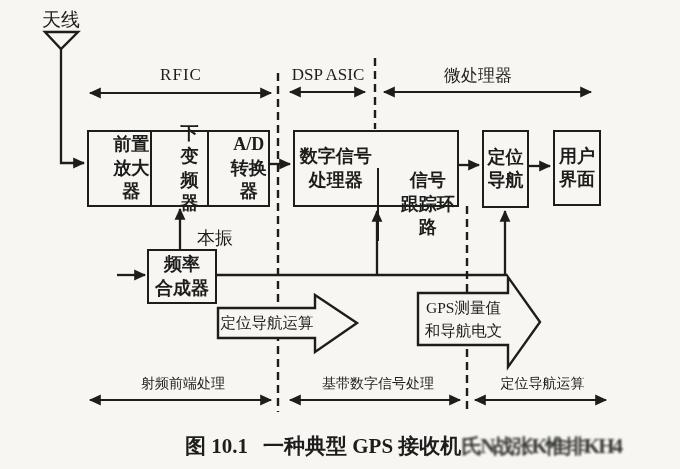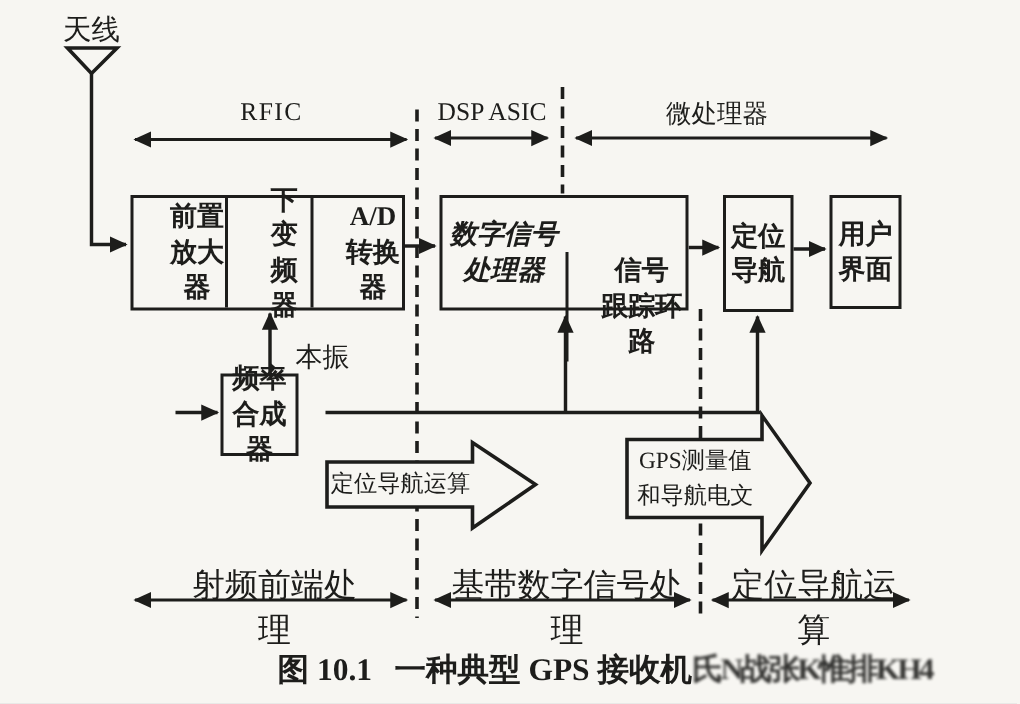--- a/index.html
+++ b/index.html
@@ -20,21 +20,21 @@
   .box { position:absolute; border:2.6px solid var(--ink,#1d1d1b); background:var(--bg,#f7f6f2); display:flex; }
   .cell {
     display:flex; align-items:center; justify-content:center;
     text-align:center; white-space:pre-line;
     font-size:18px; line-height:1.3; font-weight:600; height:100%;
   }
   .cell + .cell { border-left:2.4px solid var(--ink,#1d1d1b);padding-left:20px; }
 
   .lbl { position:absolute; text-align:center; font-weight:400; white-space:pre-line; }
   .zone-top    { font-size:17px; }
-  .zone-bottom { font-size:22px; }
+  .zone-bottom { font-size:14px; }
   .arrow-text  { font-size:15.5px; line-height:1.5; }
 
   .caption {
     position:absolute; left:185px; top:432px;
     display:flex; align-items:flex-end; font-size:21px; font-weight:600;
   }
   .caption .gap { display:inline-block; width:15px; }
   .smudged {
     filter:blur(1.1px); letter-spacing:-2px; opacity:.9;
     transform:scaleY(.95); display:inline-block;
@@ -88,36 +88,36 @@
   <div class="box" style="left:87px; top:130px; width:183px; height:77px;">
     <div class="cell" style="width:62px;padding-left:24px;">前置
 放大器</div>
     <div class="cell" style="width:59px;">下变
 频器</div>
     <div class="cell" style="width:62px;">A/D
 转换器</div>
   </div>
 
   <div class="box" style="left:293px; top:130px; width:166px; height:77px;">
-    <div class="cell" style="width:84px;font-style:italic;">数字信号
+    <div class="cell" style="width:84px;">数字信号
 处理器</div>
     <div class="cell" style="width:82px;margin-top:36px;">信号
 跟踪环路</div>
   </div>
 
   <div class="box" style="left:482px; top:130px; width:47px; height:78px;">
     <div class="cell" style="width:100%;">定位
 导航</div>
   </div>
   <div class="box" style="left:553px; top:130px; width:48px; height:76px;">
     <div class="cell" style="width:100%;">用户
 界面</div>
   </div>
 
-  <div class="box" style="left:147px; top:249px; width:52px; height:55px;">
+  <div class="box" style="left:147px; top:249px; width:70px; height:55px;">
     <div class="cell" style="width:100%;">频率
 合成器</div>
   </div>
 
   <div class="lbl" style="left:193px; top:226px; width:44px; font-size:18px;">本振</div>
 
   <div class="lbl arrow-text" style="left:220px; top:311px; width:94px;">定位导航运算</div>
   <div class="lbl arrow-text" style="left:419px; top:296px; width:89px;">GPS测量值
 和导航电文</div>
 

